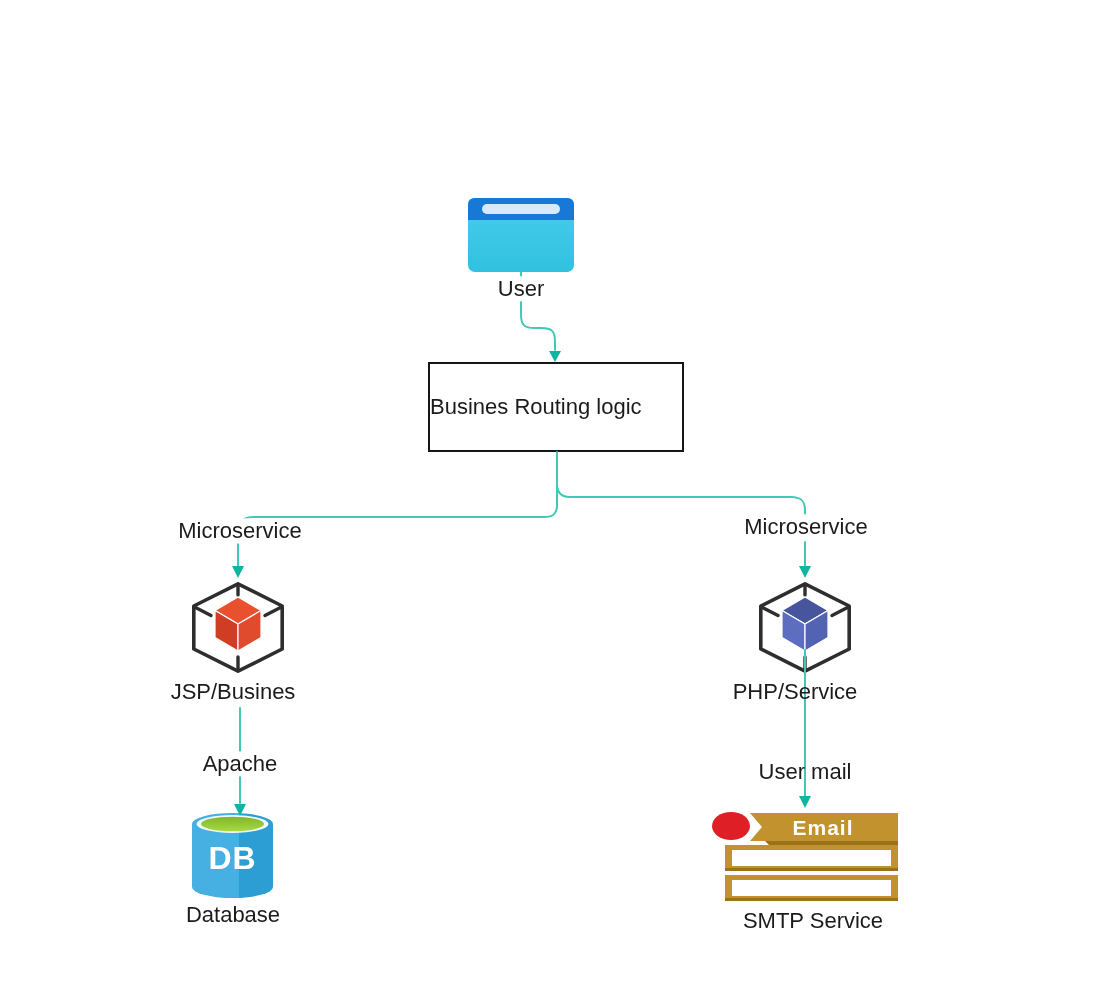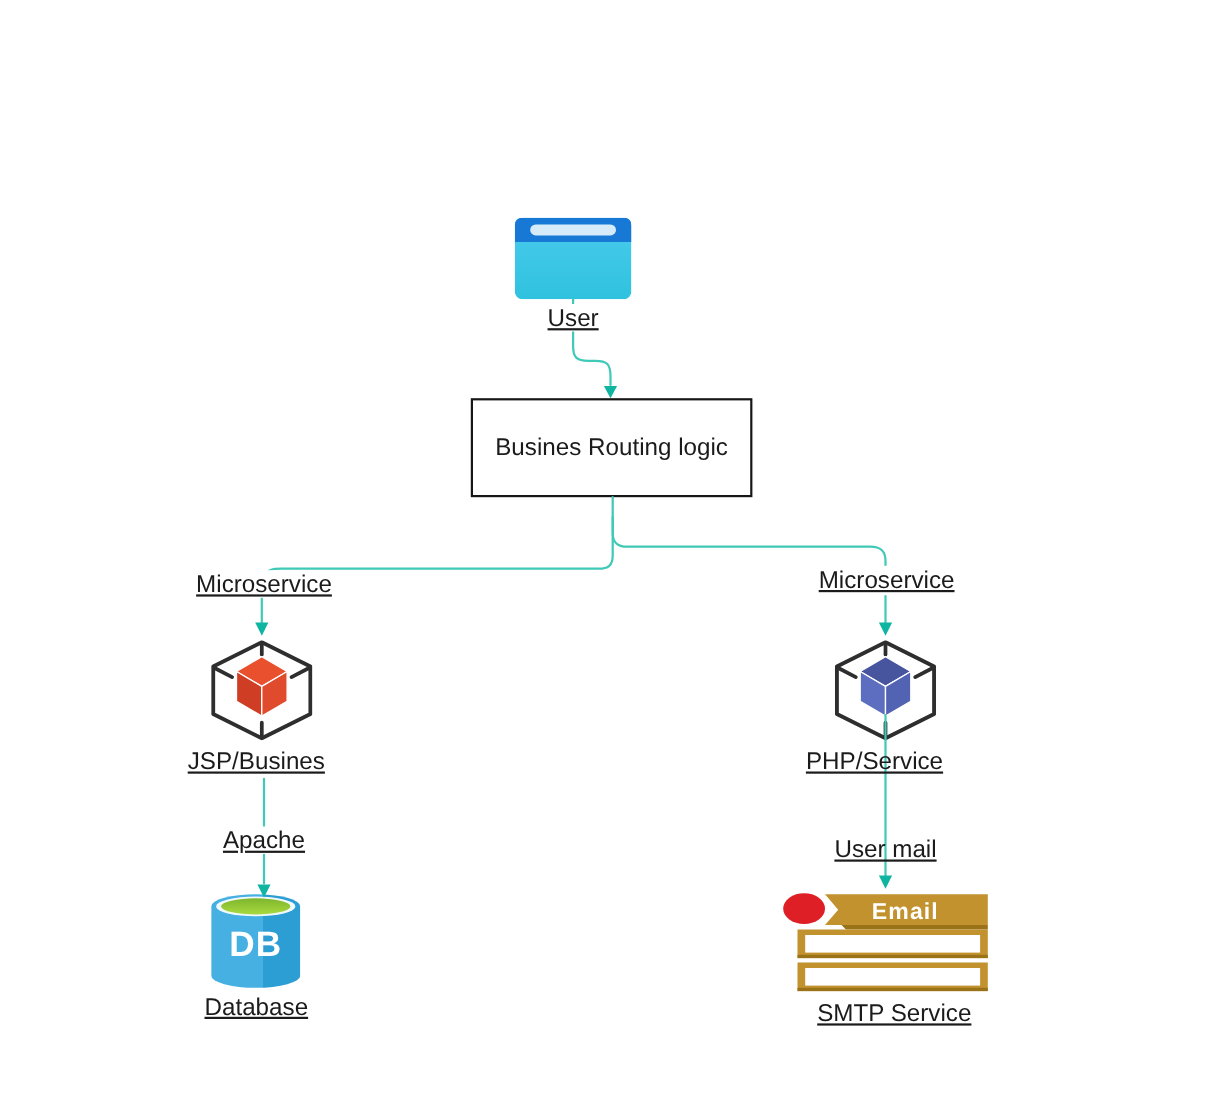--- a/index.html
+++ b/index.html
@@ -15,29 +15,29 @@
     font-family:"Liberation Sans", sans-serif;
     color:var(--ink);
     overflow:hidden;
   }
   .icon-layer,.node{position:absolute;z-index:2;}
   svg.connectors{position:absolute;left:0;top:0;z-index:3;pointer-events:none;}
   .lbl{
     position:absolute;z-index:4;
     transform:translate(-50%,-50%);
     font-size:22px;line-height:1.15;
-    white-space:nowrap;color:var(--ink);text-decoration:underline;
+    white-space:nowrap;color:var(--ink);
   }
   .lbl.masked{background:#ffffff;padding:0 3px;}
   .routing-box{
     position:absolute;z-index:2;
     left:428px;top:362px;width:256px;height:90px;
     box-sizing:border-box;
     border:2px solid #161616;background:#ffffff;
-    display:flex;align-items:center;justify-content:center;
+    display:flex;align-items:center;
     font-size:22px;
   }
 </style>
 </head>
 <body>
 
 <div class="canvas">
 
   <svg class="icon-layer" style="left:468px;top:198px" width="106" height="74" viewBox="0 0 106 74">
     <defs>

